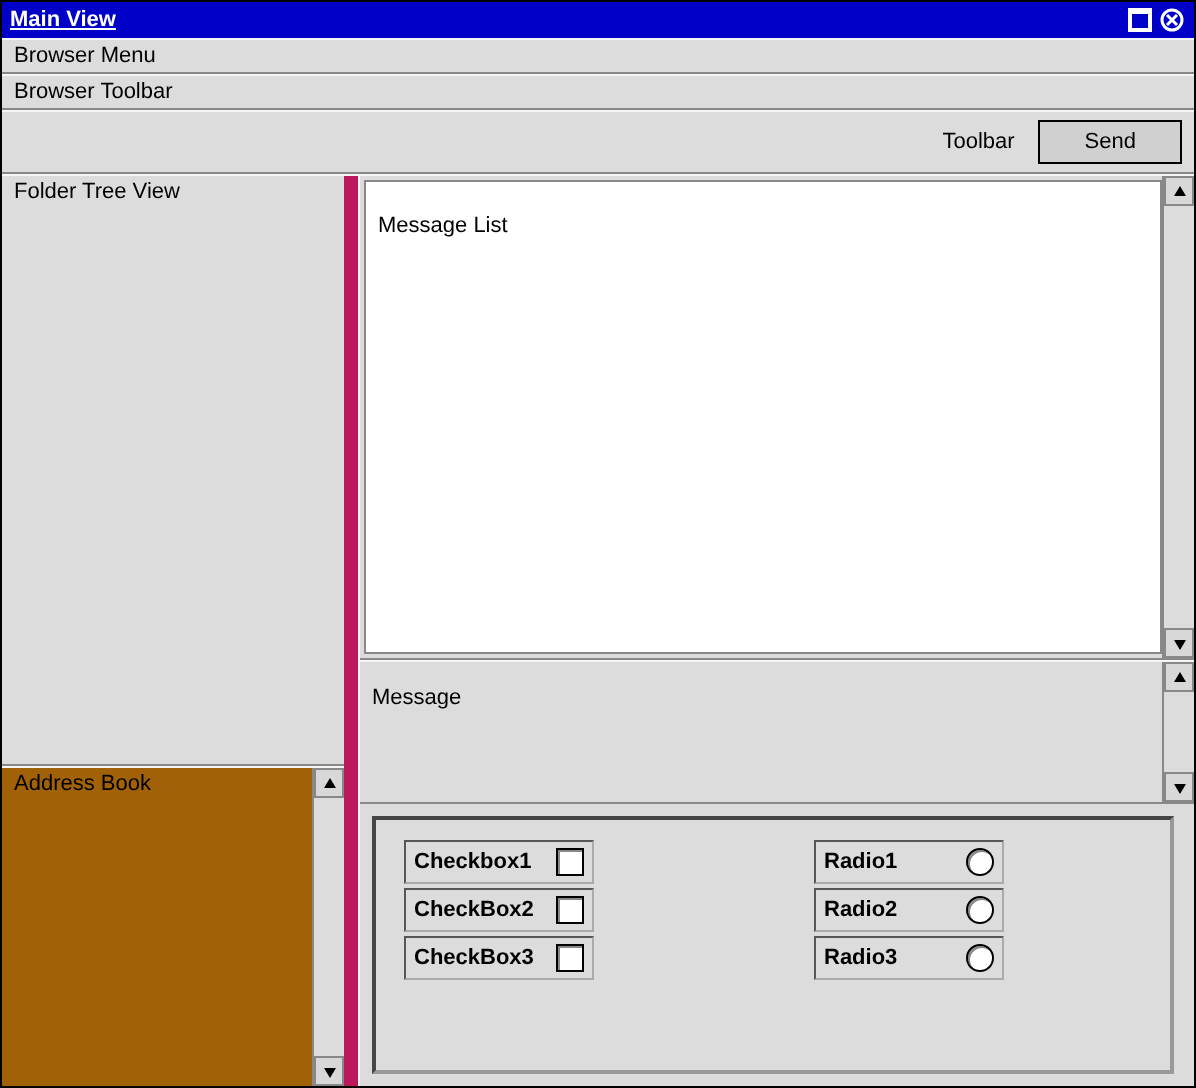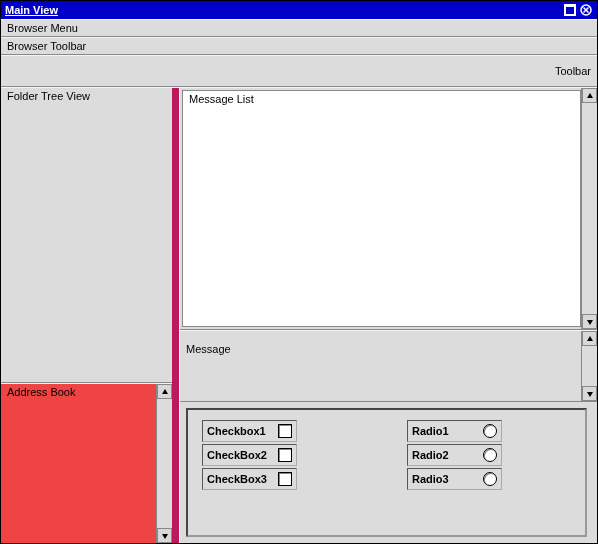--- a/index.html
+++ b/index.html
@@ -82,21 +82,21 @@
   border-bottom: 1px solid #888;
 }
 .address-book-wrap {
   height: 160px;
   display: flex;
   border-top: 1px solid #f5f5f5;
 }
 .address-book {
   flex: 1;
   padding: 2px 6px;
-  background: #ef4444;
+  background: #a16207;
 }
 .vscroll {
   width: 16px;
   background: #dcdcdc;
   border-left: 1px solid #888;
   display: flex;
   flex-direction: column;
   justify-content: space-between;
 }
 .sb-btn {
@@ -117,21 +117,21 @@
   border-left: 1px solid #f5f5f5;
 }
 .message-list-wrap {
   height: 242px;
   display: flex;
   border-bottom: 1px solid #888;
 }
 .message-list {
   flex: 1;
   background: #fff;
-  padding: 2px 6px;
+  padding: 16px 6px;
   border: 1px solid #888;
   margin: 2px 0 2px 2px;
 }
 .message-wrap {
   height: 72px;
   display: flex;
   border-top: 1px solid #f5f5f5;
   border-bottom: 1px solid #888;
 }
 .message-pane {
@@ -204,20 +204,21 @@
   <div class="menubar">
     <span>Browser Menu</span>
   </div>
 
   <div class="toolbar1">
     <span>Browser Toolbar</span>
   </div>
 
   <div class="toolbar-row">
     <span>Toolbar</span>
+    <button class="btn-send">Send</button>
   </div>
 
   <div class="content">
     <div class="left-col">
       <div class="folder-tree">
         <span>Folder Tree View</span>
       </div>
       <div class="address-book-wrap">
         <div class="address-book">
           <span>Address Book</span>

